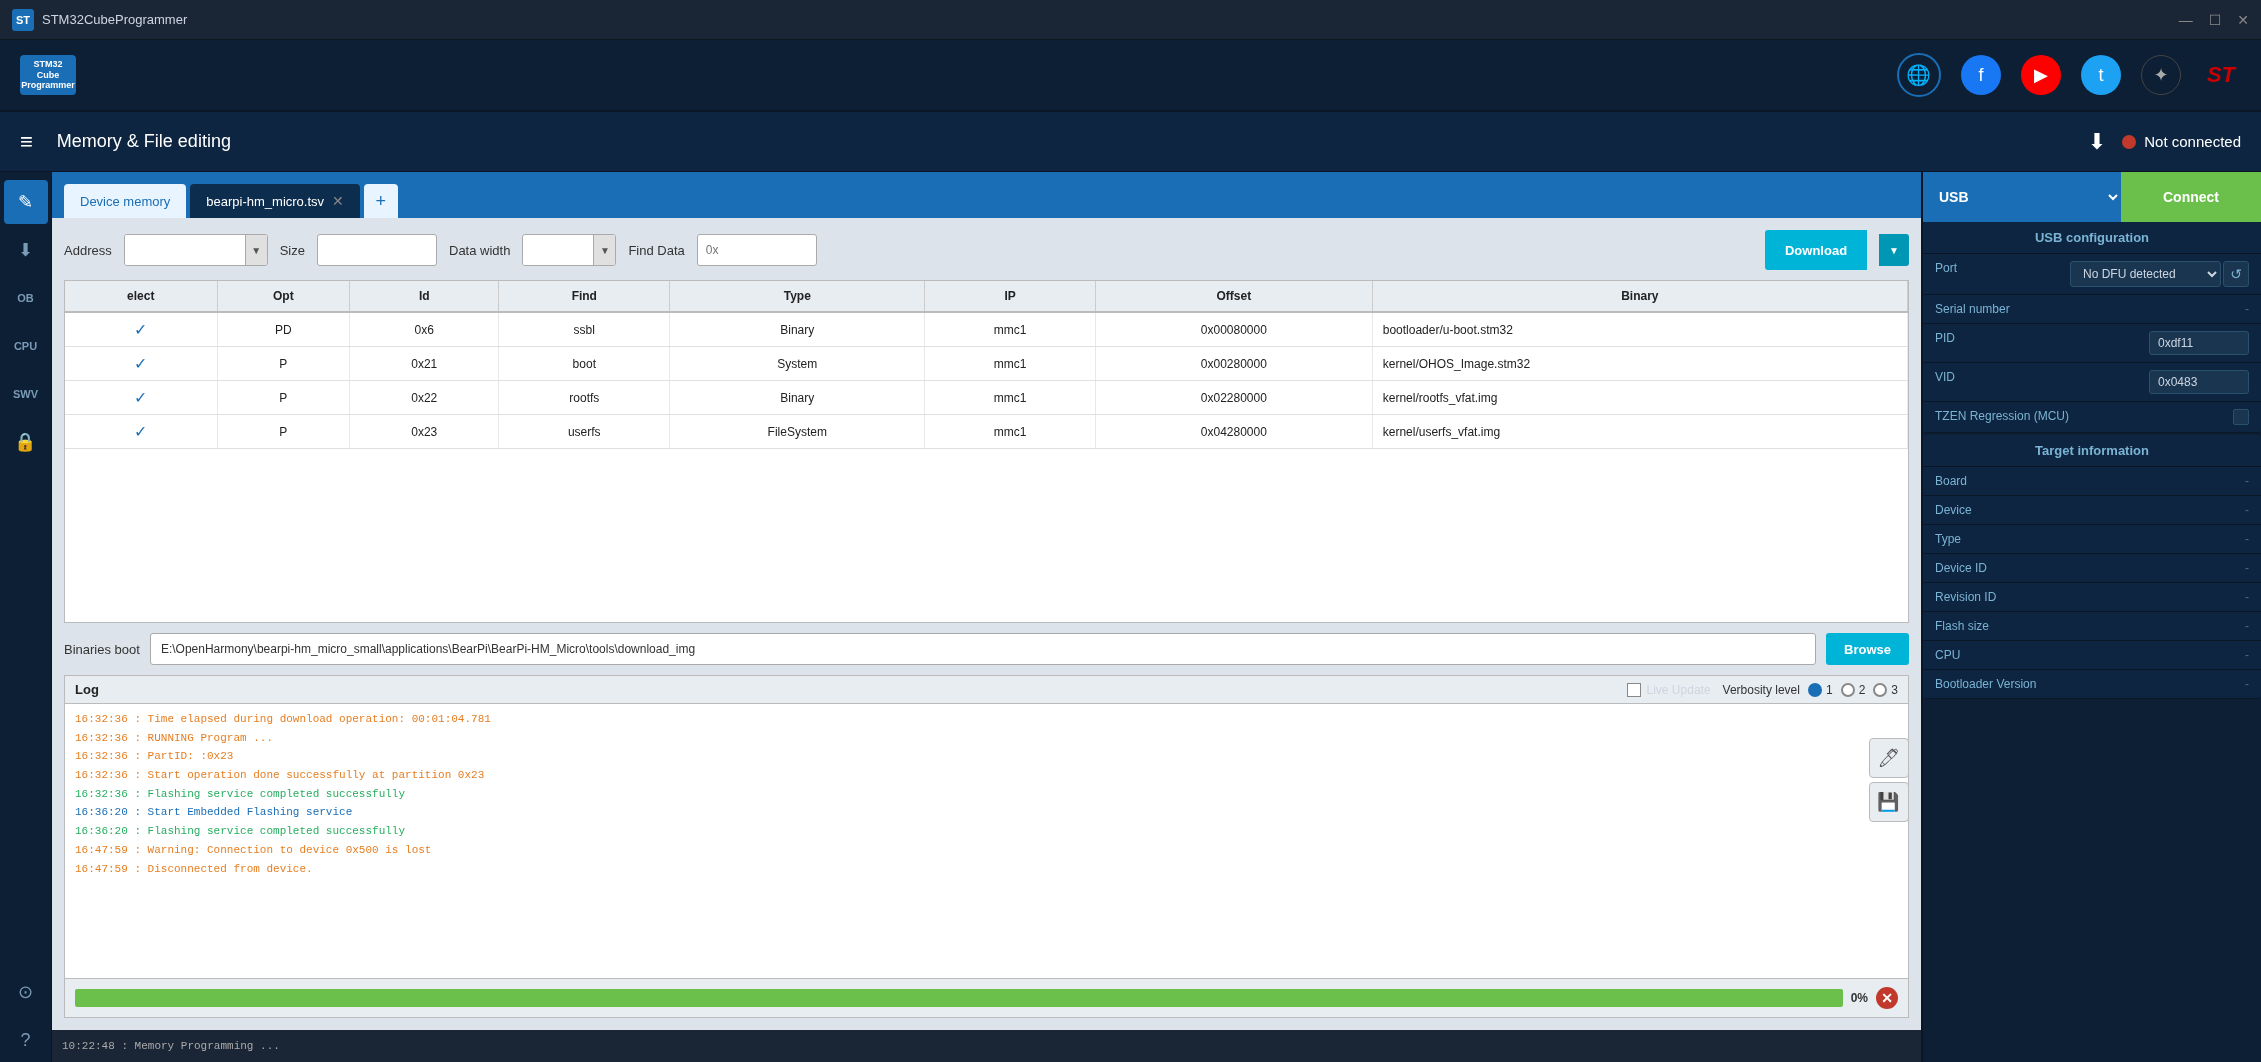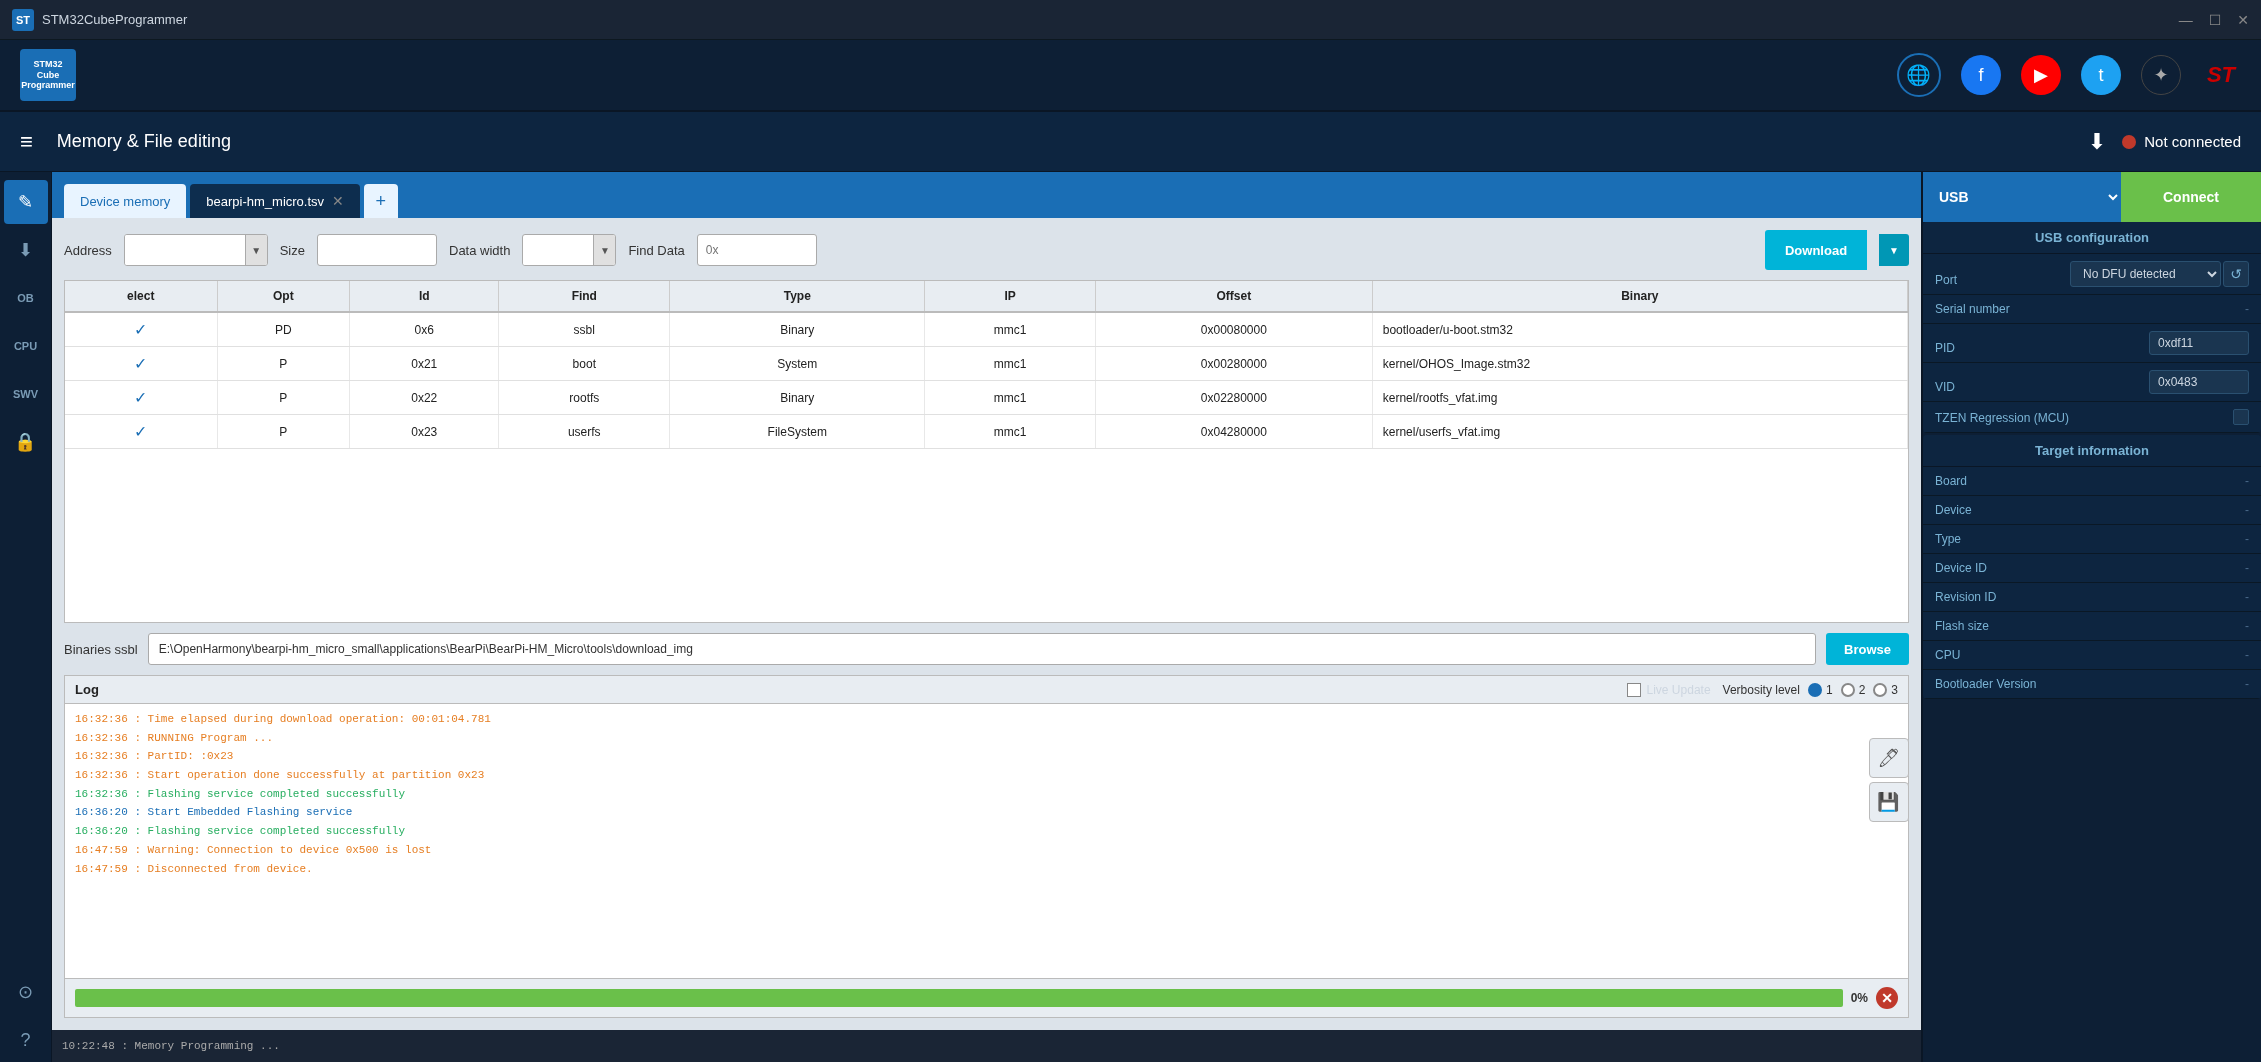--- a/index.html
+++ b/index.html
@@ -34,21 +34,21 @@
     .topbar {
       background: #0d1f35;
       height: 72px;
       display: flex;
       align-items: center;
       padding: 0 20px;
       border-bottom: 2px solid #0a1625;
     }
     .logo-area { display: flex; align-items: center; gap: 8px; }
     .logo-box {
-      width: 56px; height: 52px;
+      width: 56px; height: 40px;
       background: #1a6eb5;
       border-radius: 4px;
       display: flex; flex-direction: column; align-items: center; justify-content: center;
       font-size: 9px; color: white; font-weight: bold; line-height: 1.2;
     }
     .social-icons {
       margin-left: auto;
       display: flex; align-items: center; gap: 20px;
     }
     .social-icon {
@@ -387,21 +387,21 @@
     }
     .panel-section-title {
       background: #0d2540;
       color: #7ab3d4;
       font-size: 13px; font-weight: 600;
       padding: 8px 12px;
       border-bottom: 1px solid #0a1625;
       text-align: center;
     }
     .panel-row {
-      display: flex; align-items: flex-end;
+      display: flex; align-items: flex-start;
       padding: 7px 12px; gap: 2px;
       border-bottom: 1px solid #0a1825;
     }
     .panel-label { color: #7ab3d4; font-size: 12px; flex: 1; }
     .panel-value { color: #cdd6e0; font-size: 12px; }
     .panel-input {
       background: #1a3550; border: 1px solid #2a5070;
       color: #cdd6e0; padding: 4px 8px; border-radius: 3px;
       font-size: 12px; width: 100px; outline: none;
     }
@@ -610,21 +610,21 @@
                       <td>mmc1</td>
                       <td>0x04280000</td>
                       <td style="text-align:left;">kernel/userfs_vfat.img</td>
                     </tr>
                   </tbody>
               </table>
             </div>
           </div>
 
           <div class="binaries-row">
-            <span class="binaries-label">Binaries ssbl</span>
+            <span class="binaries-label">Binaries boot</span>
             <input type="text" class="binaries-input" value="E:\OpenHarmony\bearpi-hm_micro_small\applications\BearPi\BearPi-HM_Micro\tools\download_img" style="">
             <button class="browse-btn">Browse</button>
           </div>
 
           <div class="log-section">
             <div class="log-header">
               <span class="log-title">Log</span>
               <div class="log-spacer"></div>
               <div class="live-update-area">
                 <div class="checkbox-box"></div>

